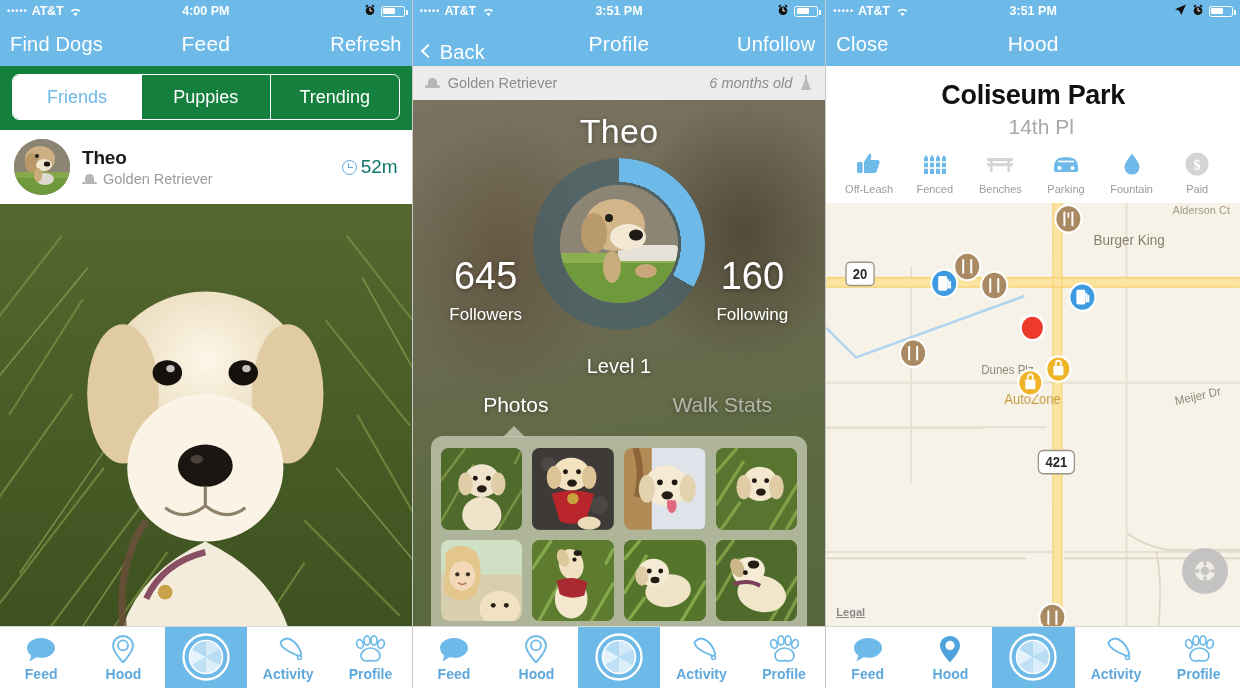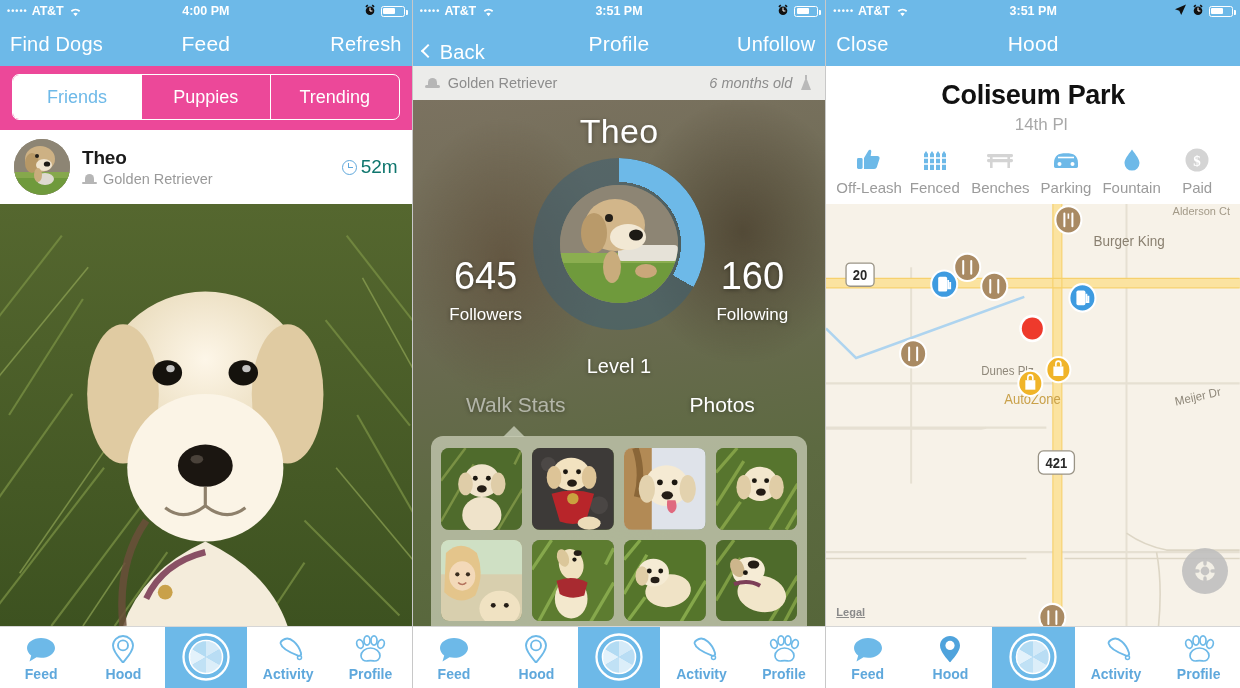--- a/index.html
+++ b/index.html
@@ -30,21 +30,21 @@
     padding:0 10px; position:relative; z-index:20; }
   .nav-left, .nav-right { font-size:20px; font-weight:300; color:#fff; white-space:nowrap; letter-spacing:.2px;}
   .nav-right { margin-left:auto; }
   .nav-title { position:absolute; left:0; right:0; text-align:center; font-size:21px;
     font-weight:400; pointer-events:none; letter-spacing:.2px;}
   .back-chev { display:inline-block; width:10px; height:10px; border-left:2.6px solid #fff;
     border-bottom:2.6px solid #fff; transform:rotate(45deg); margin-right:7px; position:relative; top:-1px;}
   .nav-left.with-chev { display:flex; align-items:center;margin-top:16px; }
 
   
-  .segwrap { background:#ec4899; padding:8px 12px 10px; position:relative; z-index:10; }
+  .segwrap { background:#15803d; padding:8px 12px 10px; position:relative; z-index:10; }
   .seg { display:flex; border:1.4px solid #fff; border-radius:7px; overflow:hidden; height:46px; }
   .seg-item { flex:1; display:flex; align-items:center; justify-content:center; color:#fff;
     font-size:18px; font-weight:300; border-right:1.4px solid #fff; }
   .seg-item:last-child { border-right:none; }
   .seg-item.active { background:#fff; color:#6DB9E8; }
 
   
   .feedrow { display:flex; align-items:center; padding:9px 14px; background:#fff; height:74px; gap:12px; }
   .avatar { width:56px; height:56px; border-radius:50%; flex:none; overflow:hidden; position:relative;
     background:#8a8270; }
@@ -112,25 +112,25 @@
     border-left:11px solid transparent; border-right:11px solid transparent;
     border-bottom:11px solid rgba(198,202,180,.82); }
   .gridcard { position:absolute; left:18px; right:18px; top:336px; bottom:0;
     background:rgba(198,202,180,.78); border-radius:12px 12px 0 0; padding:12px 10px; }
   .grid { display:grid; grid-template-columns:repeat(4,1fr); gap:10px; }
   .gcell { aspect-ratio:1/1; border-radius:8px; overflow:hidden; position:relative; background:#6a7a4a; }
 
   
   .parkhead { background:#fff; padding:14px 0 6px; text-align:center; position:relative; z-index:12;}
   .park-title { font-size:27px; font-weight:bold; color:#111; letter-spacing:-.3px;}
-  .park-sub { font-size:17px; font-weight:300; color:#a8a8a8; margin-top:4px;padding-left:16px; }
+  .park-sub { font-size:21px; font-weight:300; color:#a8a8a8; margin-top:4px;padding-left:16px; }
   .amen { display:flex; background:#fff; padding:6px 10px 8px; position:relative; z-index:12;}
   .amen-item { flex:1; display:flex; flex-direction:column; align-items:center; gap:6px; }
   .amen-ico { height:26px; display:flex; align-items:center; }
-  .amen-lbl { font-size:15px; color:#9b9b9b; }
+  .amen-lbl { font-size:11px; color:#9b9b9b; }
   .mapbox { flex:1; position:relative; overflow:hidden; background:#F7F2E8; }
   .legal { position:absolute; left:10px; bottom:8px; font-size:11px; color:#8a8a8a;
     text-decoration:underline; font-weight:bold; }
   .locatebtn { position:absolute; right:12px; bottom:32px; width:46px; height:46px; border-radius:50%;
     background:#bdbdbd; display:flex; align-items:center; justify-content:center; opacity:.85;}
 </style>
 </head>
 <body>
 
 <div class="stage">
@@ -390,22 +390,22 @@
         <div class="lbl">Followers</div>
       </div>
       <div class="stat right">
         <div class="num">160</div>
         <div class="lbl">Following</div>
       </div>
 
       <div class="level">Level 1</div>
 
       <div class="ptabs">
+        <div class="ptab active">Photos</div>
         <div class="ptab">Walk Stats</div>
-        <div class="ptab active">Photos</div>
       </div>
       <div class="ptri"></div>
 
       <div class="gridcard">
         <div class="grid">
           <div class="gcell"><svg viewBox="0 0 100 100" width="100%" height="100%">
                 <rect width="100" height="100" fill="#4f6b2c"></rect>
                 <g stroke="#7a9144" stroke-width="3">
                   <path d="M0 40 L30 0"></path>
                   <path d="M0 90 L40 20"></path>

